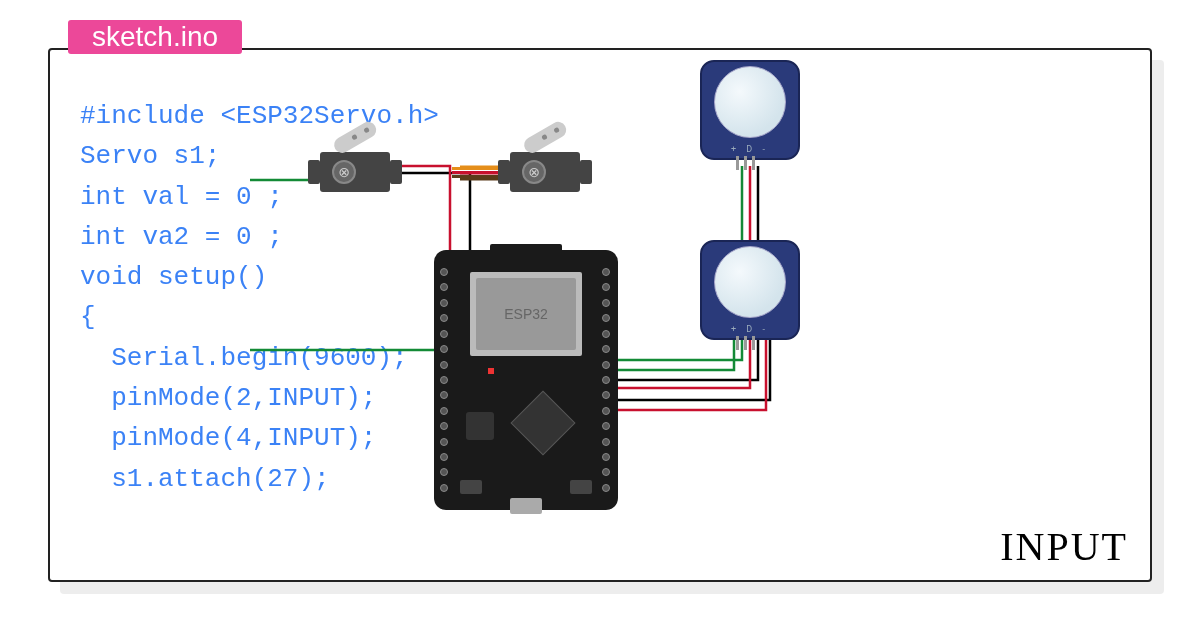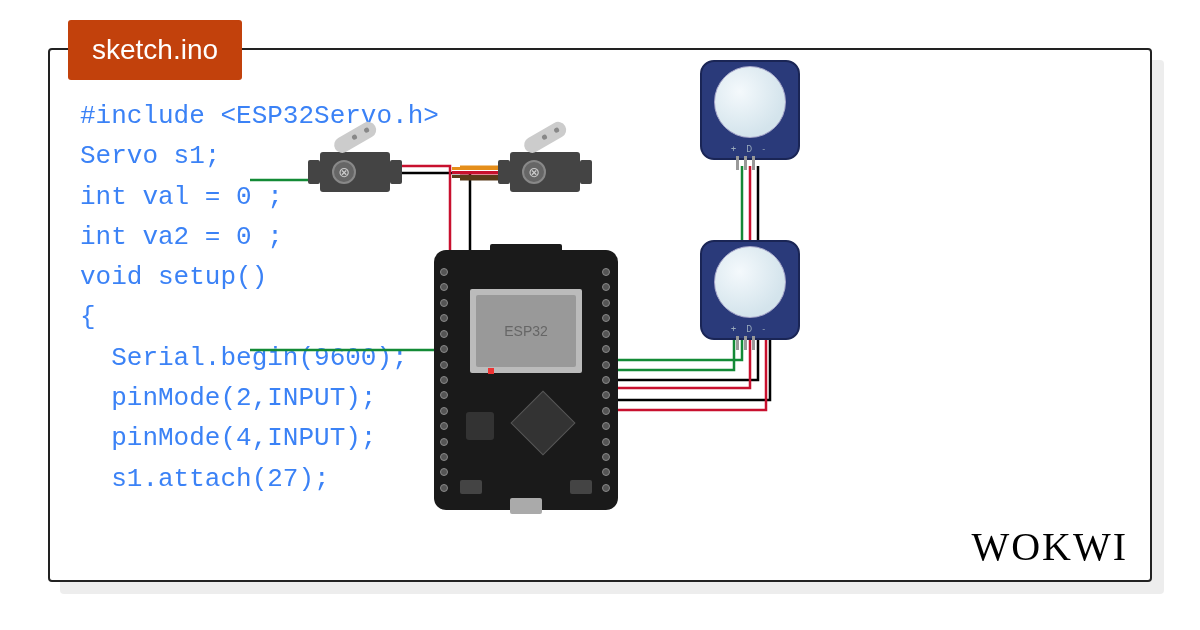--- a/index.html
+++ b/index.html
@@ -28,25 +28,25 @@
     width: 1104px;
     height: 534px;
     background: #888;
     opacity: 0.15;
     border-radius: 4px;
   }
   .tab {
     position: absolute;
     left: 68px;
     top: 20px;
-    background: #c2410c;
+    background: #ec4899;
     color: #fff;
     font-size: 28px;
     font-weight: 400;
-    padding: 14px 24px;
+    padding: 1px 24px;
     border-radius: 3px;
     z-index: 10;
     font-family: -apple-system, sans-serif;
   }
   .code {
     position: absolute;
     left: 80px;
     top: 96px;
     font-family: "Courier New", monospace;
     font-size: 26px;
@@ -85,21 +85,20 @@
     z-index: 10;
   }
   .esp32-shield {
     position: absolute;
     left: 36px;
     top: 22px;
     width: 112px;
     height: 84px;
     background: #bbb;
     border-radius: 2px;
-    margin-top: 17px;
   }
   .esp32-shield-inner {
     position: absolute;
     left: 6px;
     top: 6px;
     width: 100px;
     height: 72px;
     background: #999;
     border-radius: 2px;
     display:flex;
@@ -449,13 +448,13 @@
     <div class="pir-label">+ D -</div>
     <div class="pir-pins">
       <div class="pir-pin"></div>
         <div class="pir-pin"></div>
         <div class="pir-pin"></div>
     </div>
   </div>
 
 </div>
 
-<div class="logo">WOKWI</div>
+<div class="logo">INPUT</div>
 
 </body></html>

